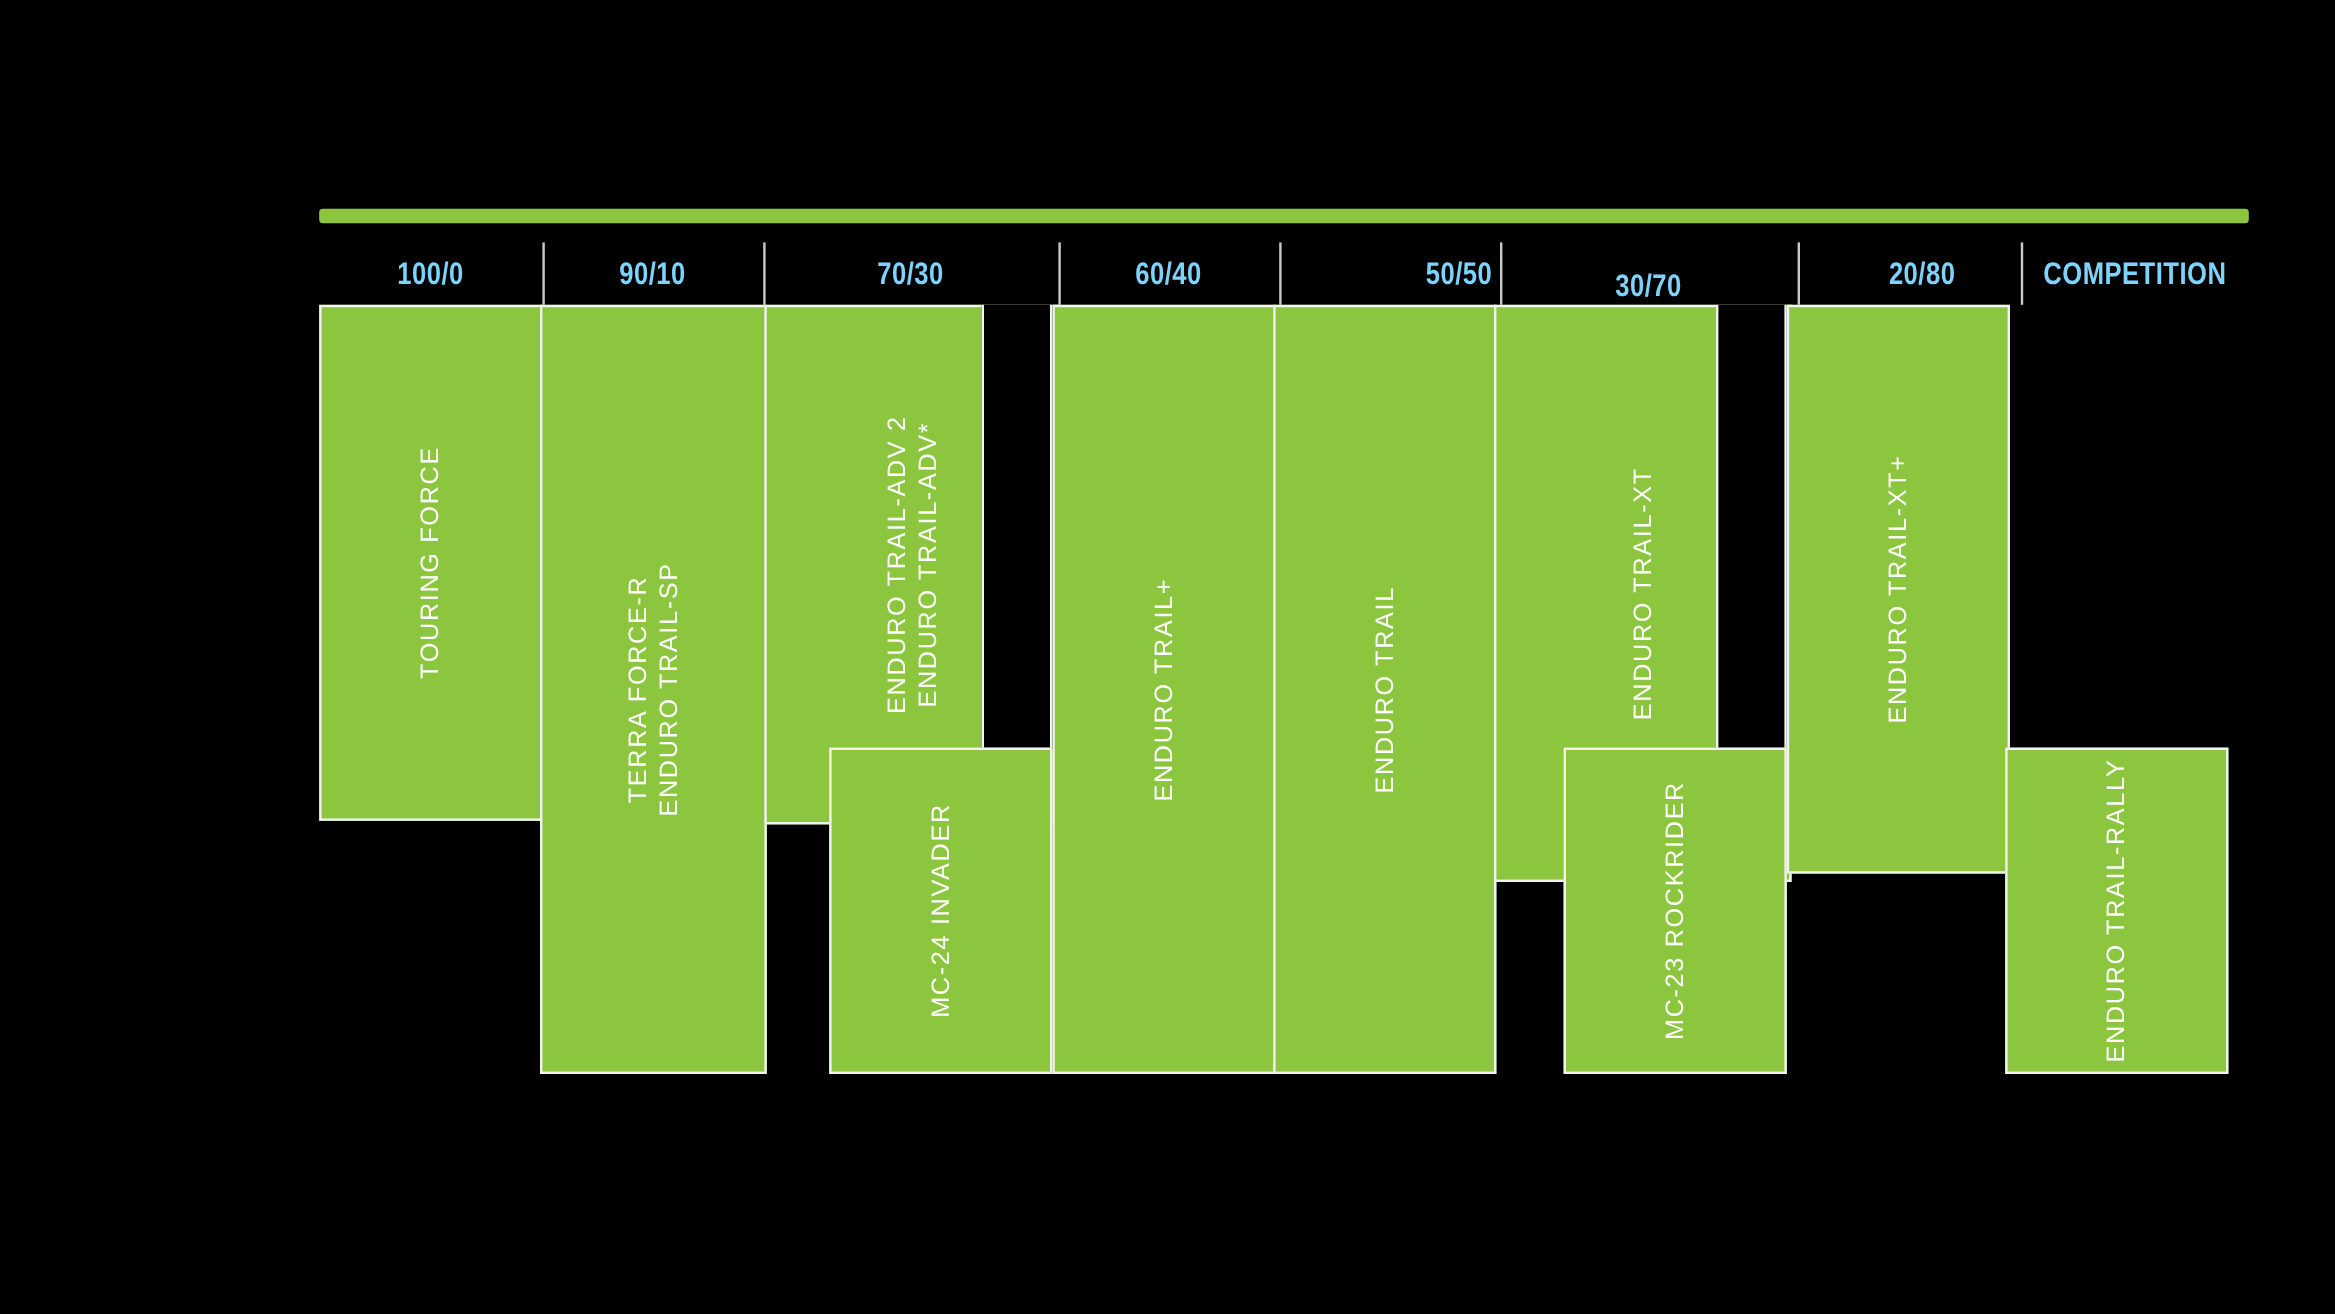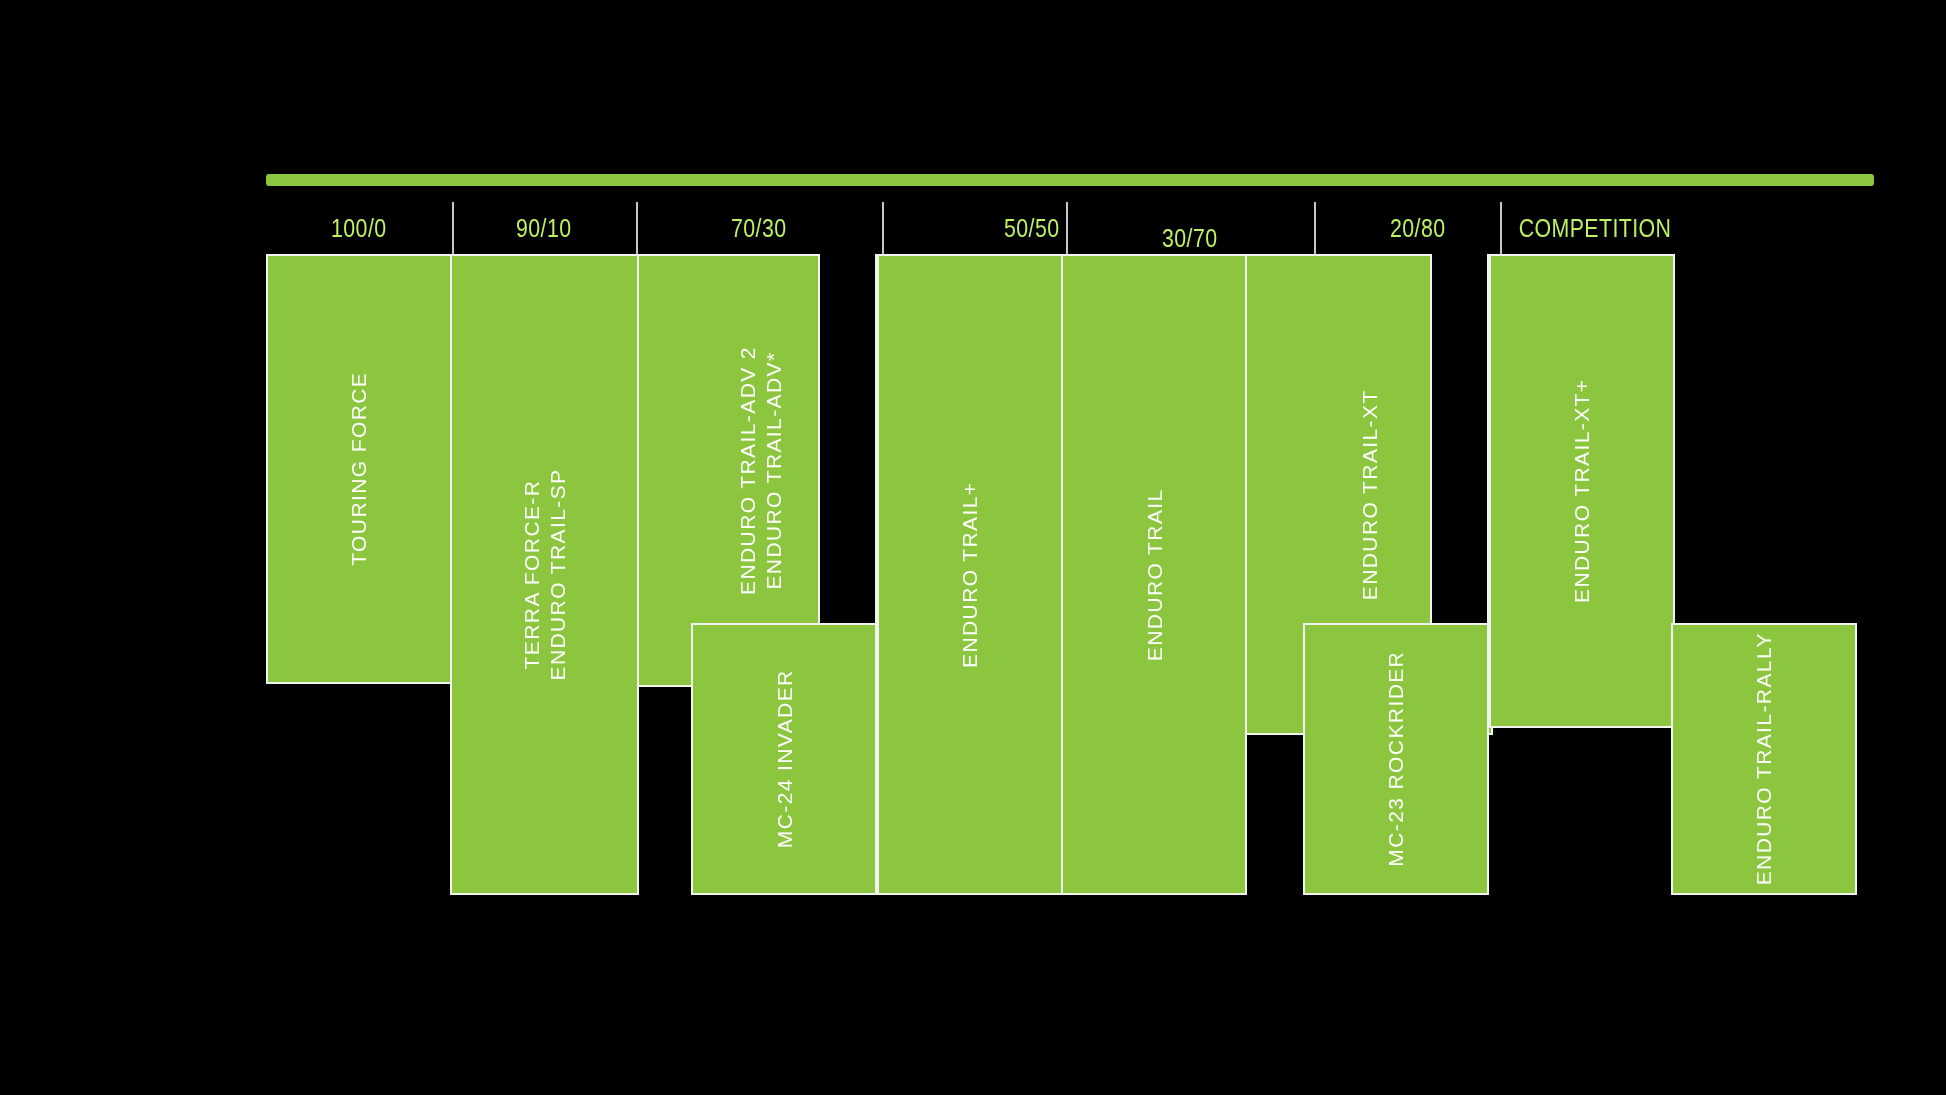--- a/index.html
+++ b/index.html
@@ -28,23 +28,23 @@
   
   .header-band {
     position: absolute;
     display: flex;
   }
   .header-cell {
     position: relative;
     display: flex;
     align-items: center;
     justify-content: center;
-    color: #bef264;
+    color: #7dd3fc;
     font-family: "Liberation Sans", sans-serif;
-    font-weight: 400;
+    font-weight: 700;
     font-size: 26px;
     letter-spacing: 0.5px;
     font-stretch: condensed;
     transform-origin: center;
     margin-top: 16px;
   }
   .header-cell .lbl {
     display: inline-block;
     transform: scaleX(0.82);
     white-space: nowrap;
@@ -111,20 +111,23 @@
   <div class="header-band" style="left: 266px; top: 186px; width: 1608px; height: 68px;">
       <div class="header-cell" style="width: 186px; flex: 0 0 186px;">
         <span class="lbl">100/0</span>
       </div>
       <div class="header-cell" style="width: 184px; flex: 0 0 184px;">
         <span class="lbl">90/10</span>
       </div>
       <div class="header-cell" style="width: 246px; flex: 0 0 246px; text-align: center;">
         <span class="lbl">70/30</span>
       </div>
+      <div class="header-cell" style="width: 184px; flex: 0 0 184px;">
+        <span class="lbl">60/40</span>
+      </div>
       <div class="header-cell" style="width: 184px; flex: 0 0 184px; justify-content: flex-end;">
         <span class="lbl">50/50</span>
       </div>
       <div class="header-cell" style="width: 248px; flex: 0 0 248px; align-items: flex-end;">
         <span class="lbl">30/70</span>
       </div>
       <div class="header-cell" style="width: 186px; flex: 0 0 186px; padding-left: 21px;">
         <span class="lbl">20/80</span>
       </div>
       <div class="header-cell" style="width: 190px; flex: 0 0 190px;">

